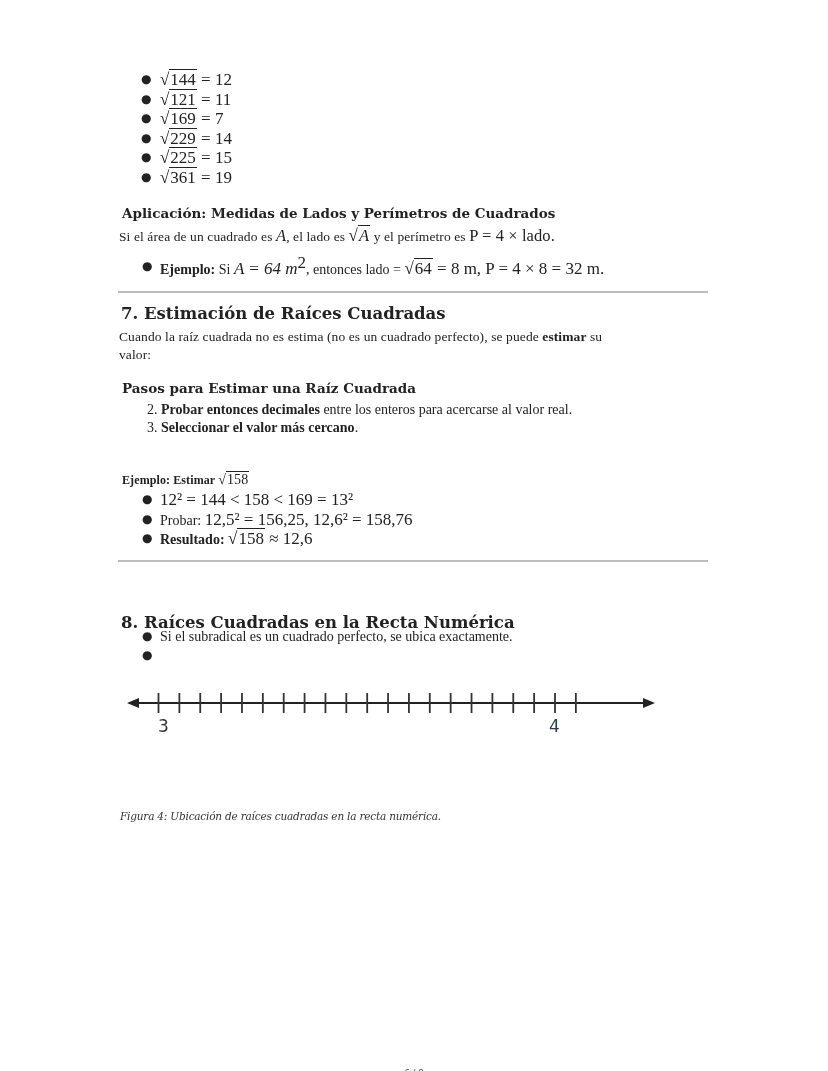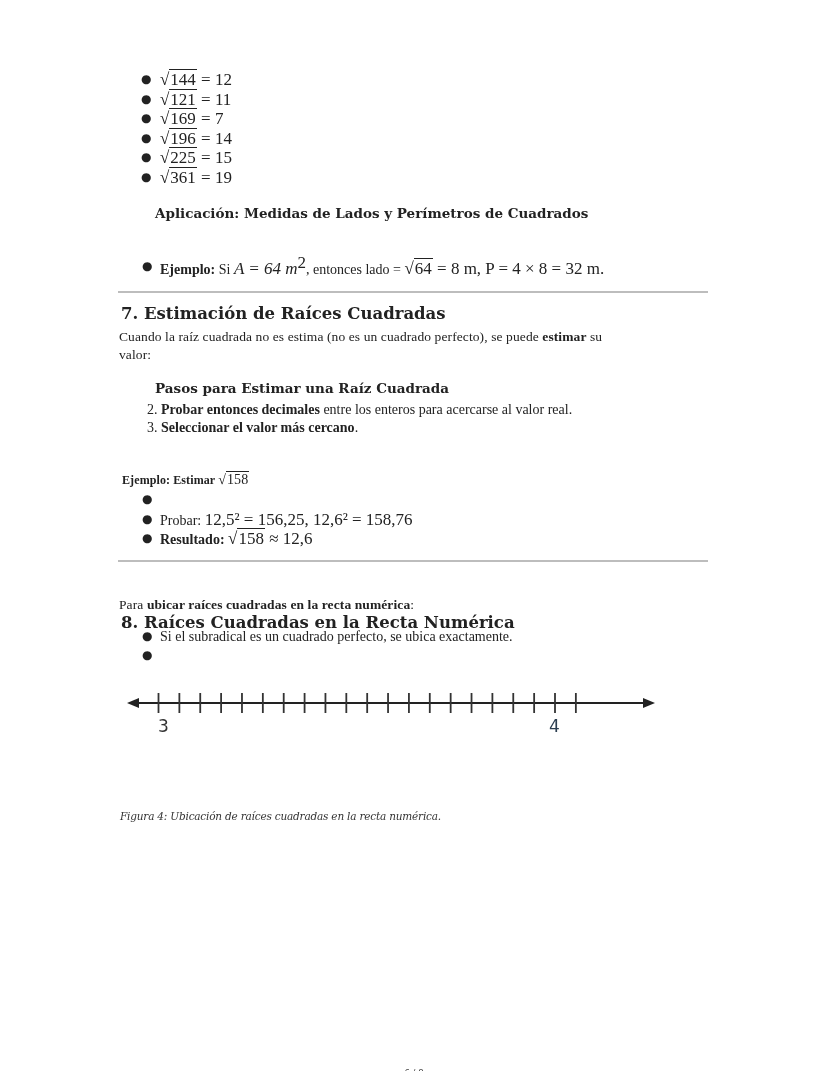--- a/index.html
+++ b/index.html
@@ -10,21 +10,21 @@
   .mi { font-style: italic; }
   .sqrt { display: inline-block; white-space: nowrap; }
   .sqrt .rad { font-size: 17px; }
   .sqrt .under { border-top: 1.2px solid #222; padding: 0 1px 0 1px; }
   sup { font-size: 10px; line-height: 0; vertical-align: 6px; }
 
   ul.sq { position: absolute; left: 140px; top: 70px; margin: 0; padding: 0; list-style: none; }
   ul.sq li { height: 19.6px; line-height: 19.6px; position: relative; padding-left: 20px; }
   .bullet { position: absolute; left: 1px; top: 0; font-size: 12px; font-family: "DejaVu Sans", sans-serif; }
 
-  .h4 { position: absolute; font-weight: bold; font-size: 13.5px; font-family: "DejaVu Serif", serif; margin-left: 33px; }
+  .h4 { position: absolute; font-weight: bold; font-size: 13.5px; font-family: "DejaVu Serif", serif; }
   .p { position: absolute; font-size: 13.5px; line-height: 18px; font-family: "Liberation Serif", "DejaVu Serif", serif; letter-spacing: 0.1px; }
   .p .math { font-size: 16.5px; }
   .h2 { position: absolute; font-weight: bold; font-size: 16.5px; font-family: "DejaVu Serif", serif; }
   .divider { position: absolute; height: 1.5px; background: #bdbdbd; }
 
   .blist { position: absolute; margin: 0; padding: 0; list-style: none; }
   .blist li { position: relative; padding-left: 20px; font-family: "Liberation Serif", "DejaVu Serif", serif; font-size: 14px; }
   .blist li .bullet { left: 2px; }
 
   .olist { position: absolute; margin: 0; padding: 0; list-style: none; font-family: "Liberation Serif", "DejaVu Serif", serif; font-size: 14px; }
@@ -38,26 +38,29 @@
 </style>
 </head>
 <body>
 
 <div class="page">
 
   <ul class="sq math">
     <li><span class="bullet">●</span><span class="sqrt"><span class="rad">√</span><span class="under">144</span></span> = <span>12</span></li>
     <li><span class="bullet">●</span><span class="sqrt"><span class="rad">√</span><span class="under">121</span></span> = <span>11</span></li>
     <li><span class="bullet">●</span><span class="sqrt"><span class="rad">√</span><span class="under">169</span></span> = <span>7</span></li>
-    <li><span class="bullet">●</span><span class="sqrt"><span class="rad">√</span><span class="under">196</span></span> = <span>14</span></li>
+    <li><span class="bullet">●</span><span class="sqrt"><span class="rad">√</span><span class="under">229</span></span> = <span>14</span></li>
     <li><span class="bullet">●</span><span class="sqrt"><span class="rad">√</span><span class="under">225</span></span> = <span>15</span></li>
     <li><span class="bullet">●</span><span class="sqrt"><span class="rad">√</span><span class="under">361</span></span> = <span>19</span></li>
   </ul>
 
   <div class="h4" style="left:122px; top:205px;">Aplicación: Medidas de Lados y Perímetros de Cuadrados</div>
+  <div class="p" style="left:119px; top:227px;">
+    <span>Si el área de un cuadrado es </span><span class="math mi">A</span><span>, el lado es </span><span class="math sqrt"><span class="rad">√</span><span class="under mi">A</span></span><span> y el perímetro es </span><span class="math">P = 4 × lado.</span>
+  </div>
   <ul class="blist" style="left:140px; top:259px;">
     <li><span class="bullet">●</span><b>Ejemplo:</b><span> Si </span><span class="math mi">A = 64 m</span><sup class="math">2</sup><span>, entonces lado = </span><span class="math sqrt"><span class="rad">√</span><span class="under">64</span></span><span class="math"> = 8 m, P = 4 × 8 = 32 m.</span></li>
   </ul>
 
   <div class="divider" style="left:118px; top:291px; width:590px;"></div>
 
   <div class="h2" style="left:121px; top:304px;">7. Estimación de Raíces Cuadradas</div>
   <div class="p" style="left:119px; top:328px; width:580px;">
     <span>Cuando la raíz cuadrada no es estima (no es un cuadrado perfecto), se puede </span><b>estimar</b><span> su</span><br>
     <span>valor:</span>
@@ -66,31 +69,28 @@
   <div class="h4" style="left:122px; top:380px;">Pasos para Estimar una Raíz Cuadrada</div>
   <ol class="olist" style="left:147px; top:401px;">
     <li><span>2.</span> <b>Probar entonces decimales</b><span> entre los enteros para acercarse al valor real.</span></li>
     <li><span>3.</span> <b>Seleccionar el valor más cercano</b><span>.</span></li>
   </ol>
 
   <div class="p" style="left:122px; top:471px; font-size:12px; font-weight:bold;">
     <span>Ejemplo: Estimar </span><span class="math sqrt" style="font-weight:normal; font-size:14px;"><span class="rad" style="font-size:14px;">√</span><span class="under">158</span></span>
   </div>
   <ul class="blist" style="left:140px; top:490px;">
-    <li style="height:19.5px; line-height:19.5px;"><span class="bullet">●</span></li>
+    <li style="height:19.5px; line-height:19.5px;"><span class="bullet">●</span><span class="math">12² = 144 &lt; 158 &lt; 169 = 13²</span></li>
     <li style="height:19.5px; line-height:19.5px;"><span class="bullet">●</span><span>Probar: </span><span class="math">12,5² = 156,25, 12,6² = 158,76</span></li>
     <li style="height:19.5px; line-height:19.5px;"><span class="bullet">●</span><b>Resultado: </b><span class="math sqrt"><span class="rad">√</span><span class="under">158</span></span><span class="math"> ≈ 12,6</span></li>
   </ul>
 
   <div class="divider" style="left:118px; top:560px; width:590px;"></div>
 
   <div class="h2" style="left:121px; top:572px;margin-top:41px;">8. Raíces Cuadradas en la Recta Numérica</div>
-  <div class="p" style="left:119px; top:596px;">
-    <span>Para </span><b>ubicar raíces cuadradas en la recta numérica</b><span>:</span>
-  </div>
   <ul class="blist" style="left:140px; top:627px;">
     <li style="height:19px; line-height:19px;"><span class="bullet">●</span><span>Si el subradical es un cuadrado perfecto, se ubica exactamente.</span></li>
     <li style="height:19px; line-height:19px;"><span class="bullet">●</span></li>
   </ul>
 
   <svg style="position:absolute; left:125px; top:688px;" width="540" height="48" viewBox="0 0 540 48">
     <line x1="8" y1="15" x2="522" y2="15" stroke="#222" stroke-width="2.2"></line>
     <polygon points="2,15 14,10 14,20" fill="#222"></polygon>
     <polygon points="530,15 518,10 518,20" fill="#222"></polygon>
     <g id="ticks" stroke="#333" stroke-width="1.8">

